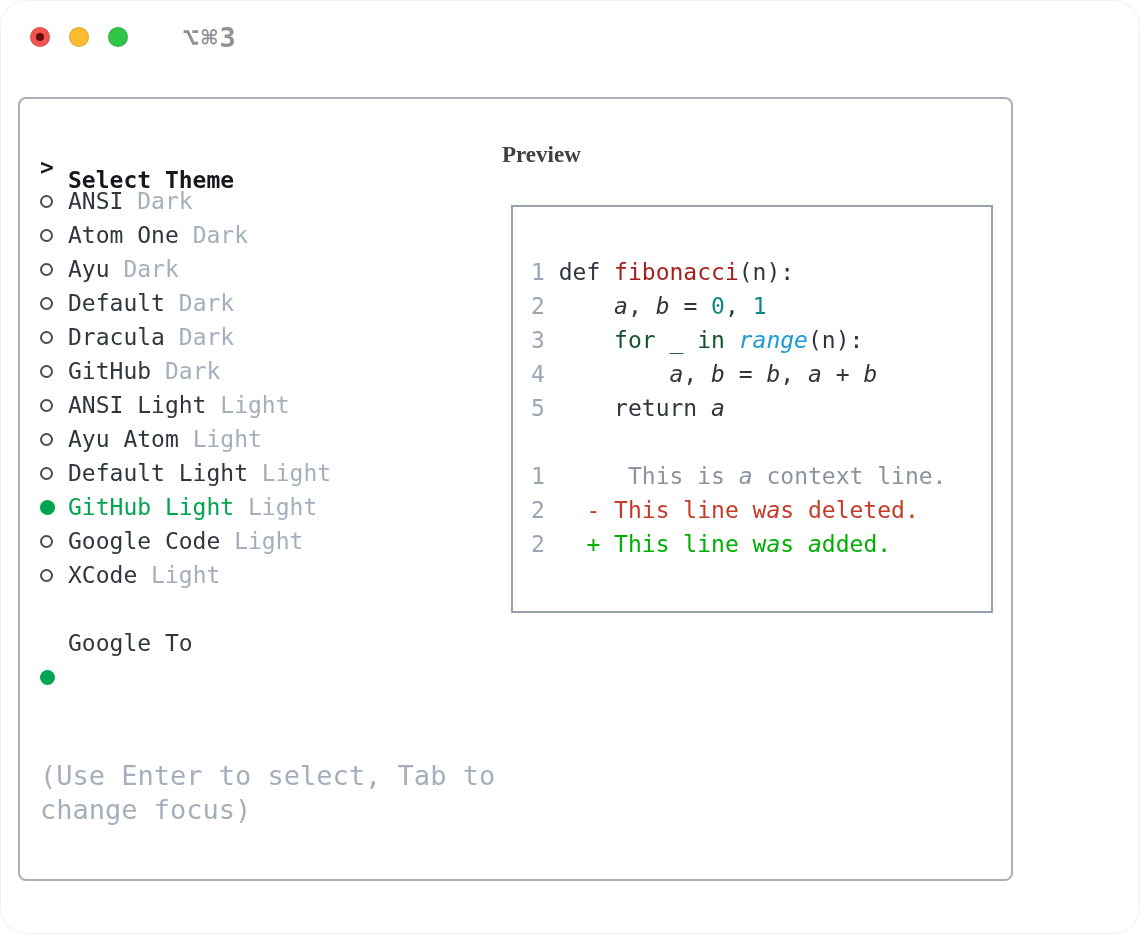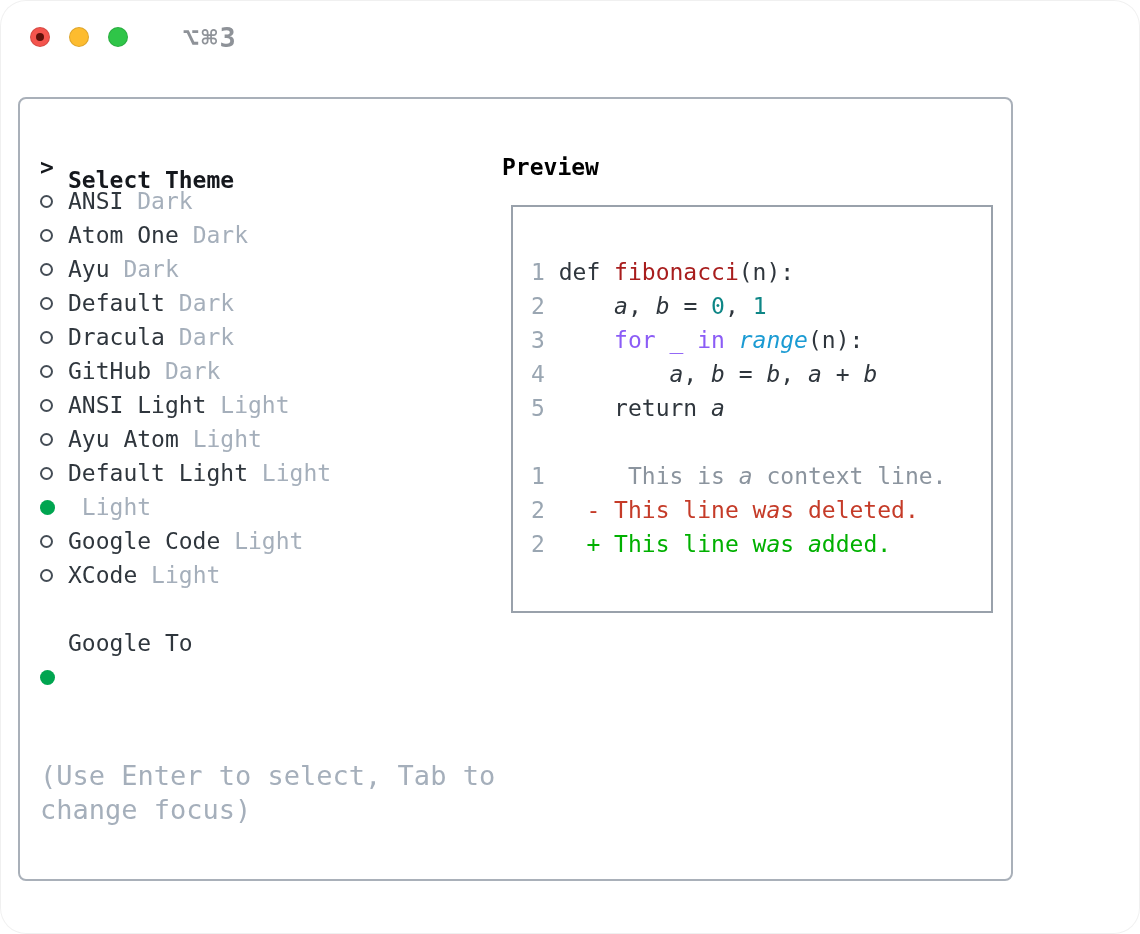--- a/index.html
+++ b/index.html
@@ -37,22 +37,22 @@
   .hdr{font-weight:700;color:#15181d;margin-top:25px;}
   .caret{font-weight:700;color:#15181d;font-size:23px;}
   .ring{width:13px;height:13px;border:2px solid #454d56;border-radius:50%;box-sizing:border-box;}
   .dot{width:15px;height:15px;border-radius:50%;}
   .tag{color:#a5afbb;}
   .sel{color:var(--green);}
   .theme-list{position:absolute;left:20px;top:51px;}
   .apply-block{position:absolute;left:20px;top:527px;}
   .help{position:absolute;left:20px;top:660px;font-size:27px;line-height:34px;color:#a5afbb;white-space:pre;}
   
-  .preview-title{position:absolute;left:482px;top:51px;height:34px;display:flex;align-items:center;
-    font-size:23px;font-weight:700;color:#000000;}
+  .preview-title{position:absolute;left:482px;top:39px;height:34px;display:flex;align-items:center;
+    font-size:23px;font-weight:700;color:#404040;font-family:Liberation Serif, serif;}
   .preview-box{
     position:absolute;left:491px;top:106px;width:482px;height:408px;
     border:2px solid #99a1ab;background:#ffffff;box-sizing:border-box;
     padding:48px 0 0 18px;overflow:hidden;
   }
   .pline{height:34px;line-height:34px;font-size:23px;white-space:pre;}
   .it{font-style:italic;}
 </style>
 </head>
 <body>
@@ -76,21 +76,21 @@
 
     <div class="row"><span class="marker"><span class="ring"></span></span><span>ANSI</span><span class="tag"> Dark</span></div>
         <div class="row"><span class="marker"><span class="ring"></span></span><span>Atom One</span><span class="tag"> Dark</span></div>
         <div class="row"><span class="marker"><span class="ring"></span></span><span>Ayu</span><span class="tag"> Dark</span></div>
         <div class="row"><span class="marker"><span class="ring"></span></span><span>Default</span><span class="tag"> Dark</span></div>
         <div class="row"><span class="marker"><span class="ring"></span></span><span>Dracula</span><span class="tag"> Dark</span></div>
         <div class="row"><span class="marker"><span class="ring"></span></span><span>GitHub</span><span class="tag"> Dark</span></div>
         <div class="row"><span class="marker"><span class="ring"></span></span><span>ANSI Light</span><span class="tag"> Light</span></div>
         <div class="row"><span class="marker"><span class="ring"></span></span><span>Ayu Atom</span><span class="tag"> Light</span></div>
         <div class="row"><span class="marker"><span class="ring"></span></span><span>Default Light</span><span class="tag"> Light</span></div>
-        <div class="row"><span class="marker"><span class="dot" style="background: rgb(0, 165, 80);"></span></span><span class="tag"> Light</span></div>
+        <div class="row"><span class="marker"><span class="dot" style="background: rgb(0, 165, 80);"></span></span><span class="sel">GitHub Light</span><span class="tag"> Light</span></div>
         <div class="row"><span class="marker"><span class="ring"></span></span><span>Google Code</span><span class="tag"> Light</span></div>
         <div class="row"><span class="marker"><span class="ring"></span></span><span>XCode</span><span class="tag"> Light</span></div>
       </div>
 
     <div class="apply-block" id="apply-block">
       <div class="row">
         <span class="marker"></span>
         <span>Google To</span>
       </div>
 
@@ -98,21 +98,21 @@
       </div>
 
     <div class="help" id="help-text"><div>(Use Enter to select, Tab to</div><div>change focus)</div></div>
 
     <div class="preview-title">Preview</div>
 
     <div class="preview-box" id="preview-box">
 
     <div class="pline"><span style="color: rgb(154, 166, 178);">1</span><span style="color: rgb(47, 54, 61);"> def </span><span style="color: rgb(168, 29, 29);">fibonacci</span><span style="color: rgb(47, 54, 61);">(n):</span></div>
         <div class="pline"><span style="color: rgb(154, 166, 178);">2</span><span style="color: rgb(47, 54, 61);">     </span><span class="it" style="color: rgb(47, 54, 61);">a</span><span style="color: rgb(47, 54, 61);">, </span><span class="it" style="color: rgb(47, 54, 61);">b</span><span style="color: rgb(47, 54, 61);"> = </span><span style="color: rgb(14, 134, 134);">0</span><span style="color: rgb(47, 54, 61);">, </span><span style="color: rgb(14, 134, 134);">1</span></div>
-        <div class="pline"><span style="color: rgb(154, 166, 178);">3</span><span style="color: #8b5cf6;">     for _ in </span><span class="it" style="color: rgb(27, 155, 211);">range</span><span style="color: rgb(47, 54, 61);">(n):</span></div>
+        <div class="pline"><span style="color: rgb(154, 166, 178);">3</span><span style="color: #14532d;">     for _ in </span><span class="it" style="color: rgb(27, 155, 211);">range</span><span style="color: rgb(47, 54, 61);">(n):</span></div>
         <div class="pline"><span style="color: rgb(154, 166, 178);">4</span><span style="color: rgb(47, 54, 61);">         </span><span class="it" style="color: rgb(47, 54, 61);">a</span><span style="color: rgb(47, 54, 61);">, </span><span class="it" style="color: rgb(47, 54, 61);">b</span><span style="color: rgb(47, 54, 61);"> = </span><span class="it" style="color: rgb(47, 54, 61);">b</span><span style="color: rgb(47, 54, 61);">, </span><span class="it" style="color: rgb(47, 54, 61);">a</span><span style="color: rgb(47, 54, 61);"> + </span><span class="it" style="color: rgb(47, 54, 61);">b</span></div>
         <div class="pline"><span style="color: rgb(154, 166, 178);">5</span><span style="color: rgb(47, 54, 61);">     return </span><span class="it" style="color: rgb(47, 54, 61);">a</span></div>
         <div class="pline"></div>
         <div class="pline"><span style="color: rgb(154, 166, 178);">1</span><span style="color: rgb(139, 148, 158);">      This is </span><span class="it" style="color: rgb(139, 148, 158);">a</span><span style="color: rgb(139, 148, 158);"> context line.</span></div>
         <div class="pline"><span style="color: rgb(154, 166, 178);">2</span><span style="color: rgb(47, 54, 61);">   </span><span style="color: rgb(197, 59, 40);">- This line w</span><span class="it" style="color: rgb(197, 59, 40);">a</span><span style="color: rgb(197, 59, 40);">s deleted.</span></div>
         <div class="pline"><span style="color: rgb(154, 166, 178);">2</span><span style="color: rgb(47, 54, 61);">   </span><span style="color: rgb(0, 176, 0);">+ This line w</span><span class="it" style="color: rgb(0, 176, 0);">a</span><span style="color: rgb(0, 176, 0);">s </span><span class="it" style="color: rgb(0, 176, 0);">a</span><span style="color: rgb(0, 176, 0);">dded.</span></div>
       </div>
 
   </div>
 </div>

